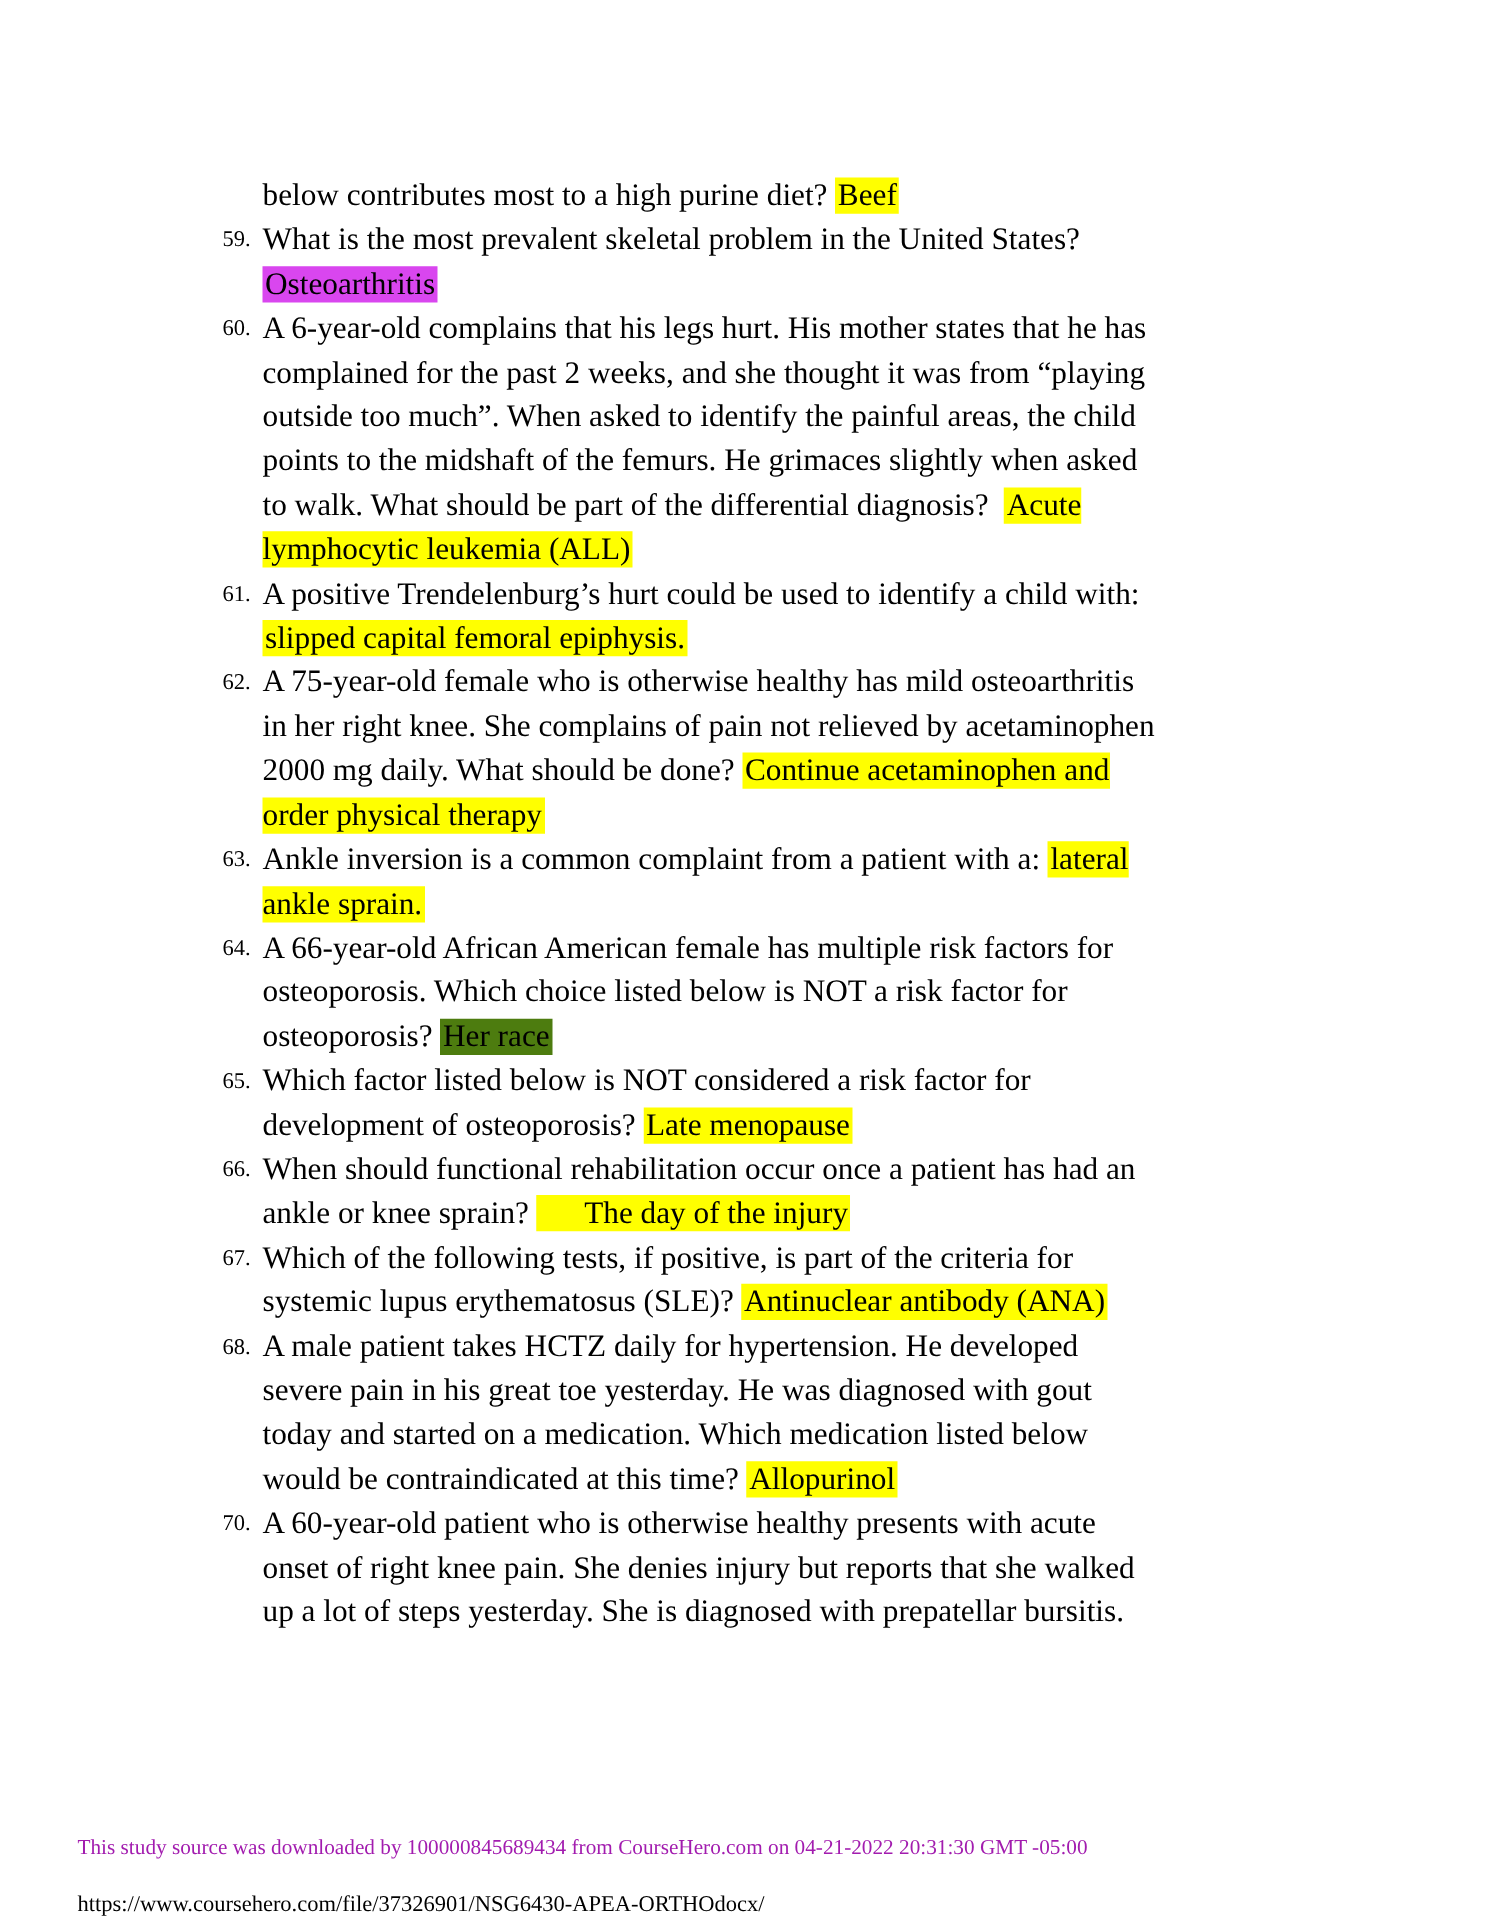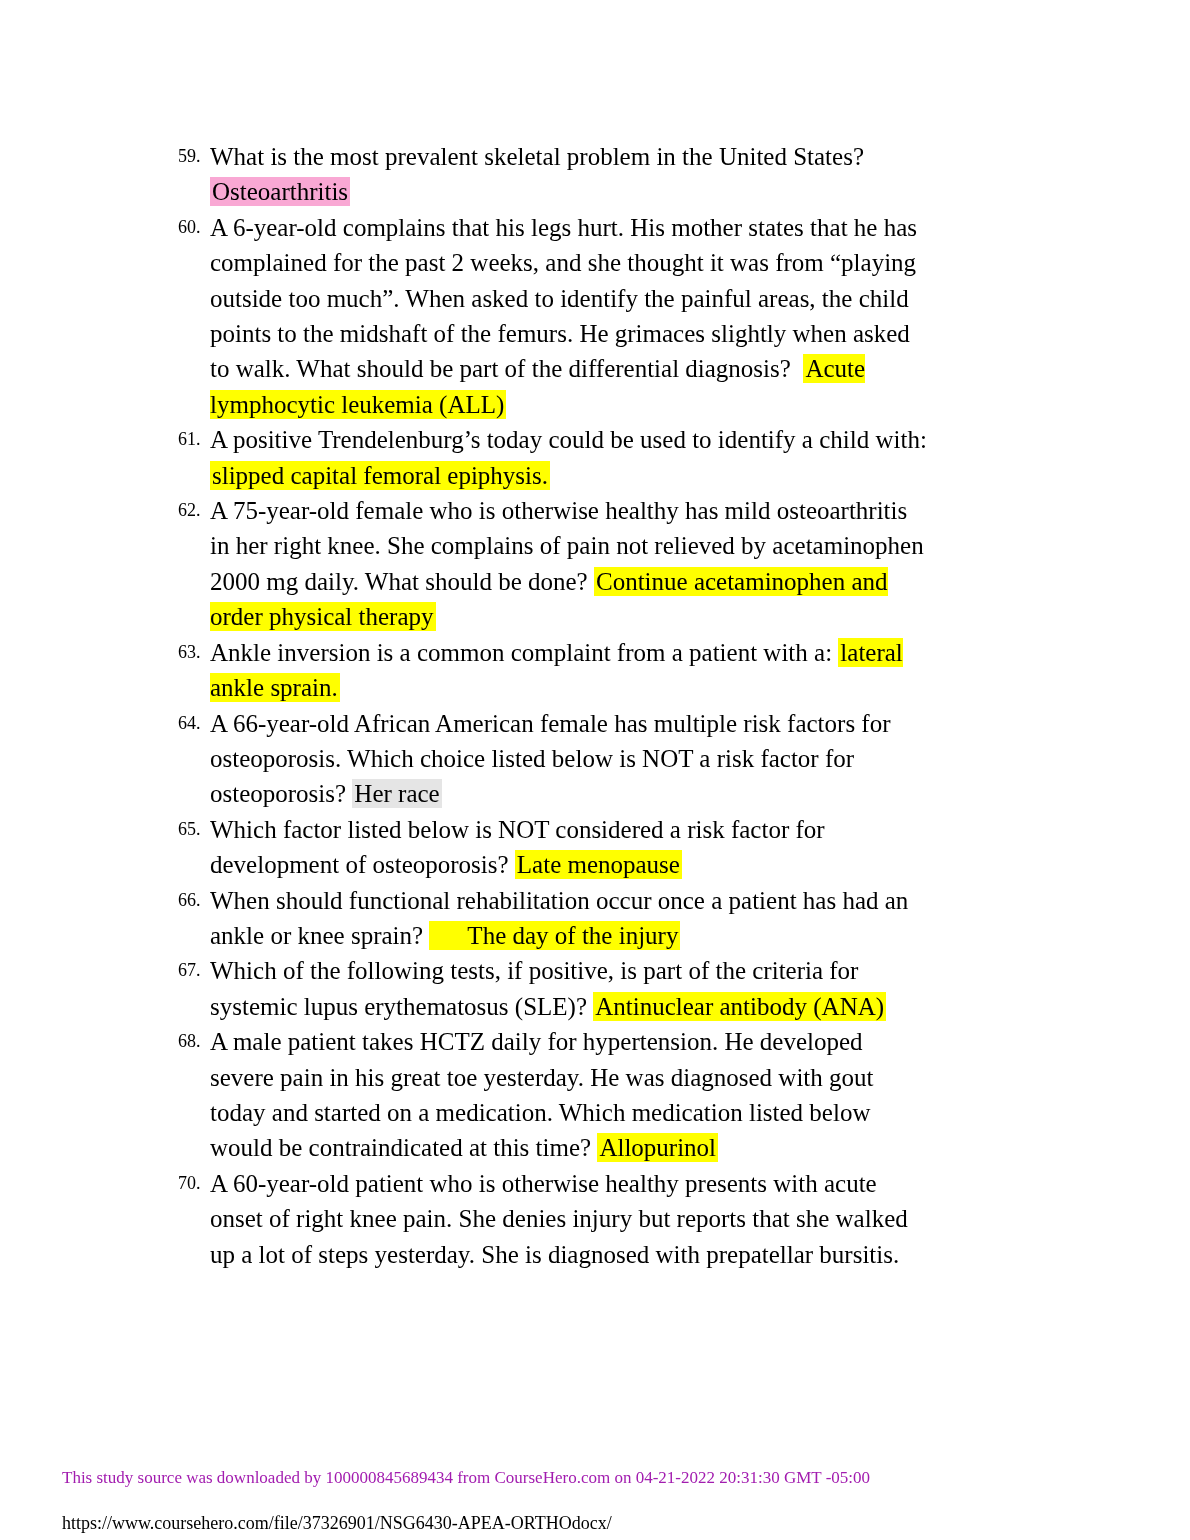--- a/index.html
+++ b/index.html
@@ -60,55 +60,59 @@
     color: #000000;
     text-decoration: none;
   }
 </style>
 </head>
 <body>
 
 <div class="page">
   <div class="content">
       <div class="q-row">
+        <span class="q-num"></span>
+        <div class="q-text"><span class="seg">below contributes most to a high purine diet? </span><mark class="hl" style="background: rgb(255, 255, 0);">Beef</mark></div>
+      </div>
+      <div class="q-row">
         <span class="q-num">59.</span>
         <div class="q-text"><span class="seg">What is the most prevalent skeletal problem in the United States?
-</span><mark class="hl" style="background: #f9a8d4;">Osteoarthritis</mark></div>
+</span><mark class="hl" style="background: #d946ef;">Osteoarthritis</mark></div>
       </div>
       <div class="q-row">
         <span class="q-num">60.</span>
         <div class="q-text"><span class="seg">A 6-year-old complains that his legs hurt. His mother states that he has
 complained for the past 2 weeks, and she thought it was from “playing
 outside too much”. When asked to identify the painful areas, the child
 points to the midshaft of the femurs. He grimaces slightly when asked
 to walk. What should be part of the differential diagnosis?  </span><mark class="hl" style="background: rgb(255, 255, 0);">Acute
 lymphocytic leukemia (ALL)</mark></div>
       </div>
       <div class="q-row">
         <span class="q-num">61.</span>
-        <div class="q-text"><span class="seg">A positive Trendelenburg’s today could be used to identify a child with:
+        <div class="q-text"><span class="seg">A positive Trendelenburg’s hurt could be used to identify a child with:
 </span><mark class="hl" style="background: rgb(255, 255, 0);">slipped capital femoral epiphysis.</mark></div>
       </div>
       <div class="q-row">
         <span class="q-num">62.</span>
         <div class="q-text"><span class="seg">A 75-year-old female who is otherwise healthy has mild osteoarthritis
 in her right knee. She complains of pain not relieved by acetaminophen
 2000 mg daily. What should be done? </span><mark class="hl" style="background: rgb(255, 255, 0);">Continue acetaminophen and
 order physical therapy</mark></div>
       </div>
       <div class="q-row">
         <span class="q-num">63.</span>
         <div class="q-text"><span class="seg">Ankle inversion is a common complaint from a patient with a: </span><mark class="hl" style="background: rgb(255, 255, 0);">lateral
 ankle sprain.</mark></div>
       </div>
       <div class="q-row">
         <span class="q-num">64.</span>
         <div class="q-text"><span class="seg">A 66-year-old African American female has multiple risk factors for
 osteoporosis. Which choice listed below is NOT a risk factor for
-osteoporosis? </span><mark class="hl" style="background: #e5e5e5;">Her race</mark></div>
+osteoporosis? </span><mark class="hl" style="background: #4d7c0f;">Her race</mark></div>
       </div>
       <div class="q-row">
         <span class="q-num">65.</span>
         <div class="q-text"><span class="seg">Which factor listed below is NOT considered a risk factor for
 development of osteoporosis? </span><mark class="hl" style="background: rgb(255, 255, 0);">Late menopause</mark></div>
       </div>
       <div class="q-row">
         <span class="q-num">66.</span>
         <div class="q-text"><span class="seg">When should functional rehabilitation occur once a patient has had an
 ankle or knee sprain? </span><mark class="hl" style="background: rgb(255, 255, 0); padding-left: 38px;">The day of the injury</mark></div>

